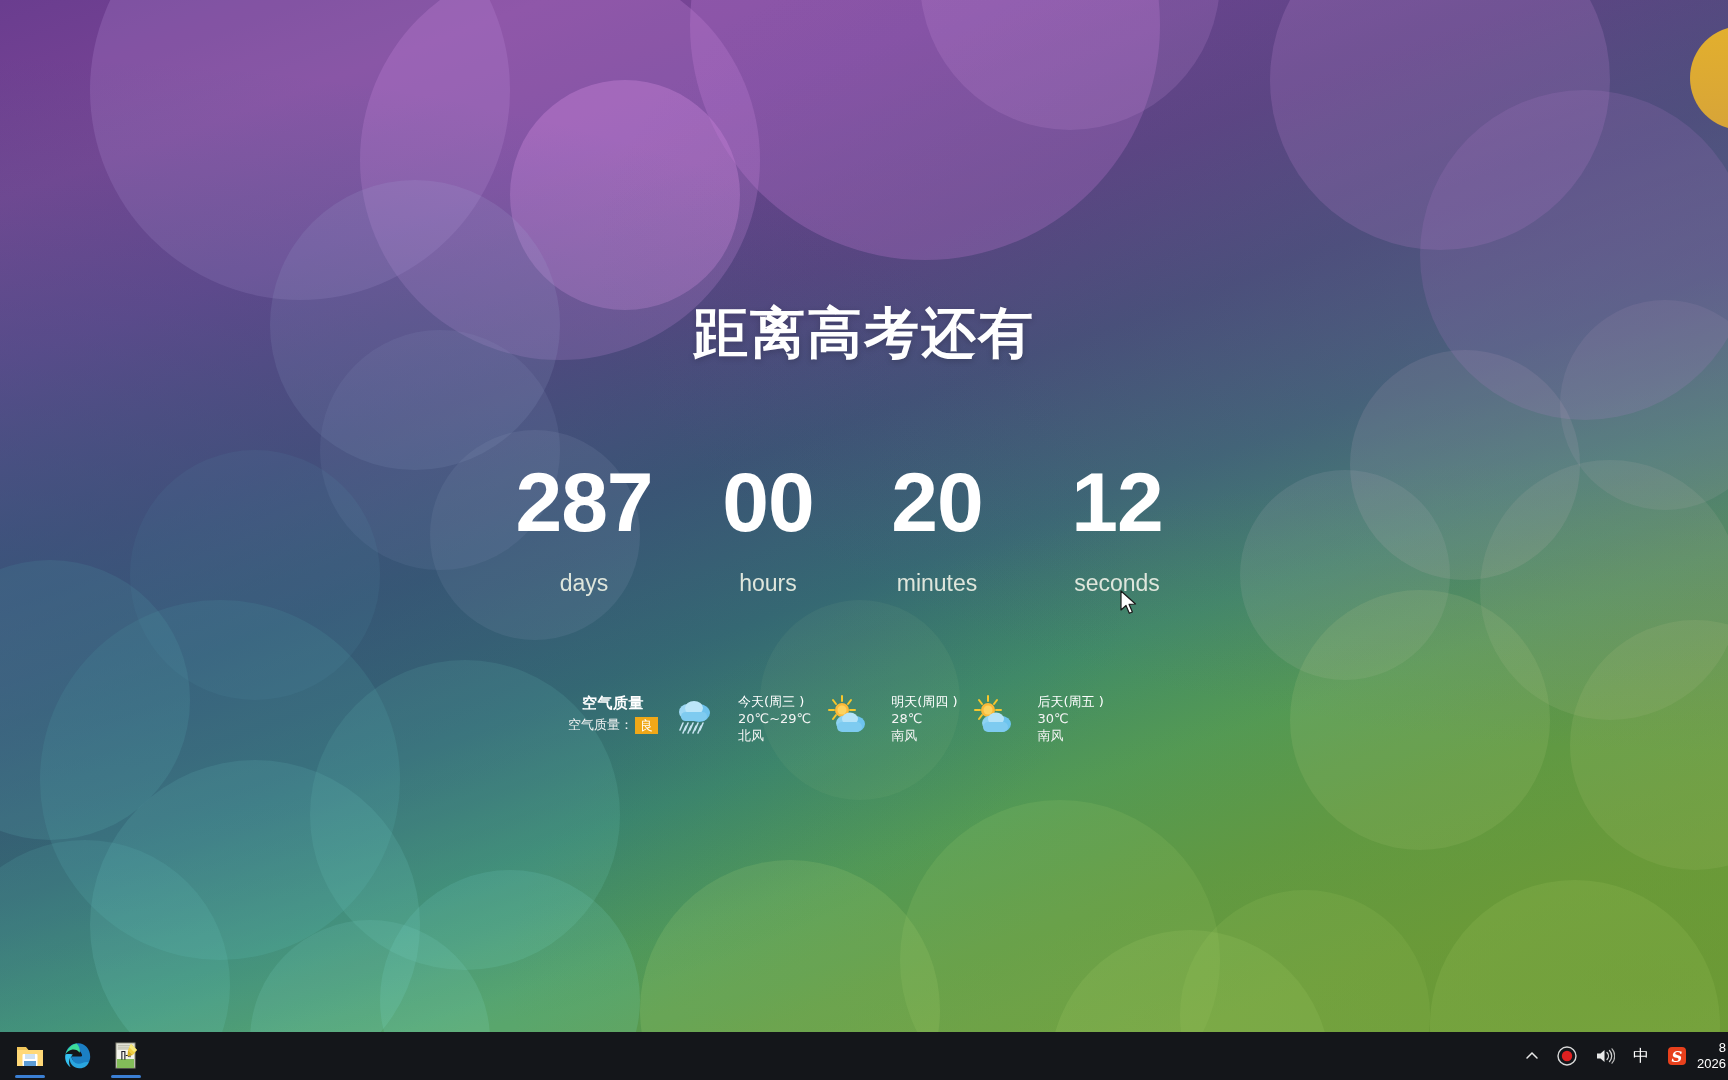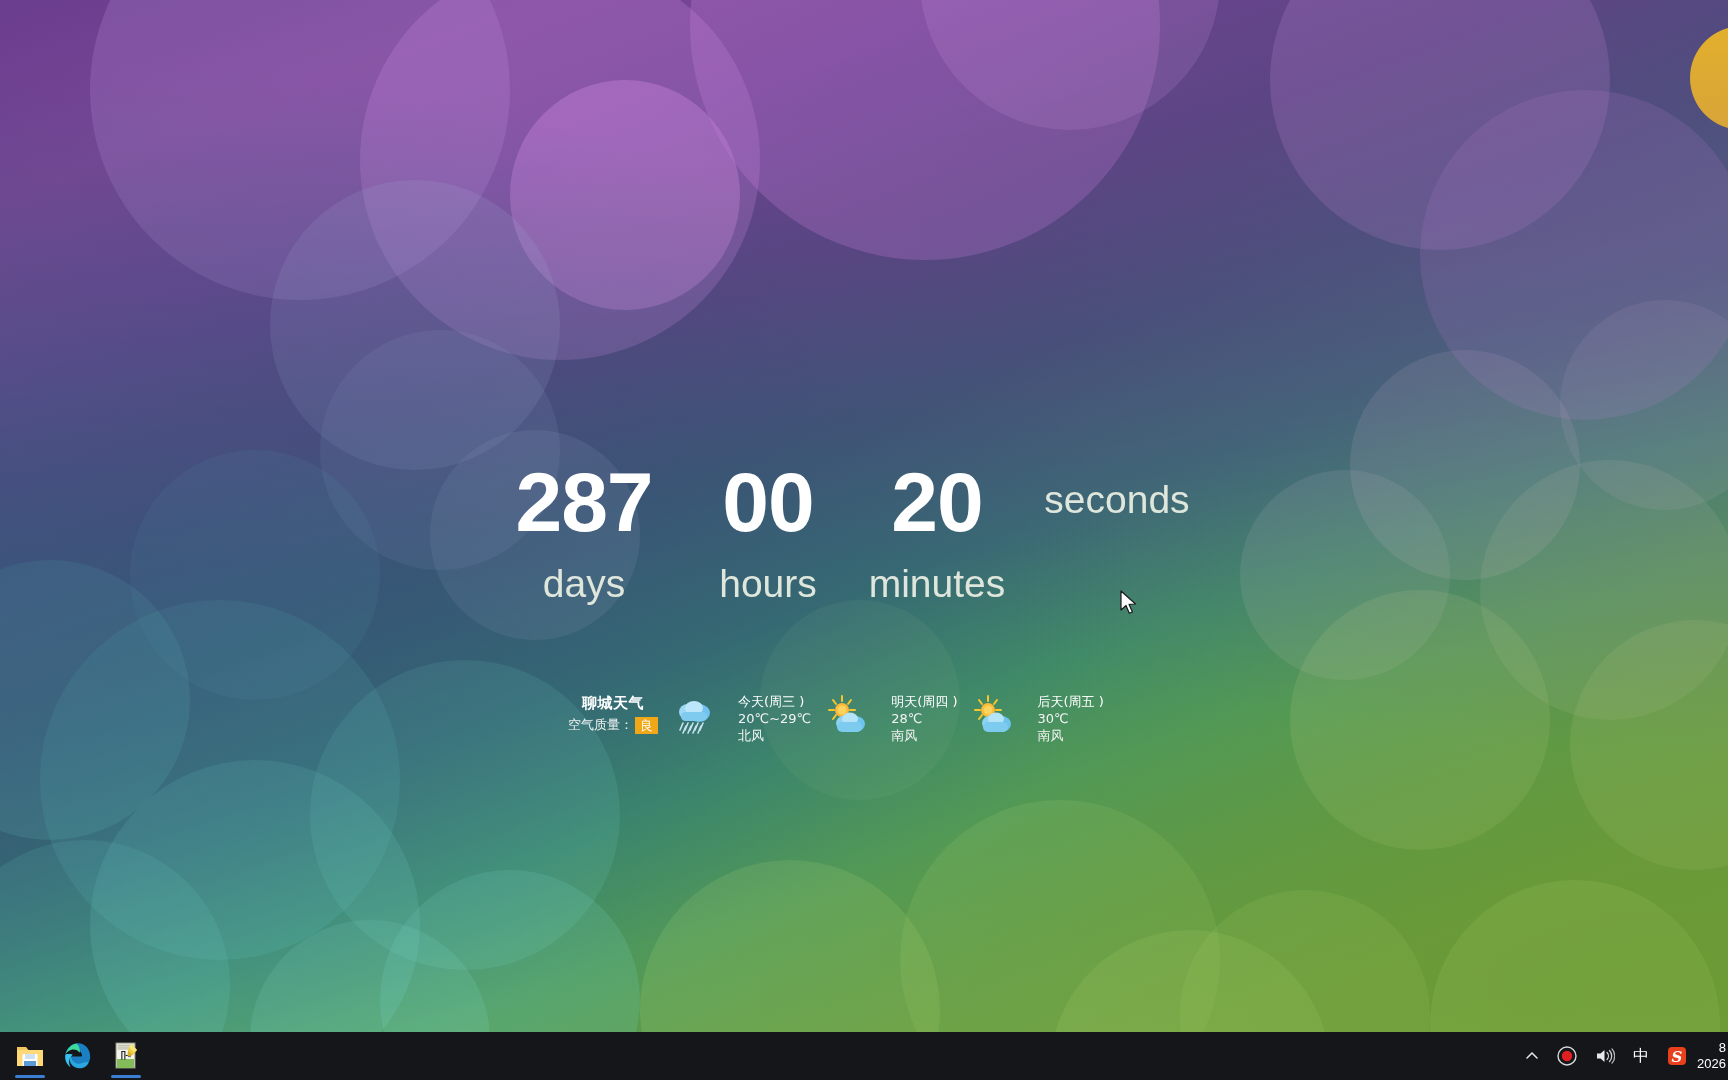--- a/index.html
+++ b/index.html
@@ -58,21 +58,21 @@
     display:flex; align-items:flex-start; justify-content:flex-start;
   }
   .cd-unit{ display:flex; flex-direction:column; align-items:center; }
   .cd-unit .num{
     font-size:84px; line-height:84px; font-weight:bold; color:#ffffff;
     font-family:"Liberation Sans","DejaVu Sans",sans-serif;
     letter-spacing:-1px;
   }
   .cd-unit .lbl{
     margin-top:22px;
-    font-size:39px; line-height:35px; color:#dfe6dc; font-weight:400;
+    font-size:23px; line-height:35px; color:#dfe6dc; font-weight:400;
     font-family:"Liberation Sans","DejaVu Sans",sans-serif;
   }
   #cd-days{ width:200px; }
   #cd-hours{ width:168px; }
   #cd-minutes{ width:170px; }
   #cd-seconds{ width:190px; }
 
   
   #weather-widget{
     position:absolute; left:568px; top:692px;
@@ -169,49 +169,51 @@
 
   <div class="bokeh" style="left:640px; top:860px;  width:300px; height:300px; background:rgba(190,230,130,.16);"></div>
   <div class="bokeh" style="left:900px; top:800px;  width:320px; height:320px; background:rgba(185,225,125,.14);"></div>
   <div class="bokeh" style="left:1050px;top:930px;  width:280px; height:280px; background:rgba(195,230,130,.16);"></div>
   <div class="bokeh" style="left:1180px;top:890px;  width:250px; height:250px; background:rgba(185,225,120,.15);"></div>
   <div class="bokeh" style="left:1430px;top:880px;  width:290px; height:290px; background:rgba(200,235,130,.17);"></div>
   <div class="bokeh" style="left:760px;  top:600px; width:200px; height:200px; background:rgba(180,220,150,.08);"></div>
 
   <div id="countdown-panel">
 
+    <div id="countdown-title">距离高考还有</div>
 
     <div id="countdown-row">
 
       <div class="cd-unit" id="cd-days">
         <div class="num">287</div>
         <div class="lbl">days</div>
       </div>
 
       <div class="cd-unit" id="cd-hours">
         <div class="num">00</div>
         <div class="lbl">hours</div>
       </div>
 
       <div class="cd-unit" id="cd-minutes">
         <div class="num">20</div>
         <div class="lbl">minutes</div>
       </div>
 
       <div class="cd-unit" id="cd-seconds">
+        <div class="num">12</div>
         <div class="lbl">seconds</div>
       </div>
 
     </div>
   </div>
 
   <div id="weather-widget">
 
     <div id="weather-city-block">
-      <div id="weather-city">聊城天气</div>
+      <div id="weather-city">空气质量</div>
       <div id="weather-aqi-row">
         <span>空气质量：</span>
         <span id="weather-aqi-badge">良</span>
       </div>
     </div>
 
     <div class="wx-day">
       <div class="wx-icon">
         <svg width="42" height="42" viewBox="0 0 42 42">
           <ellipse cx="14" cy="17" rx="9" ry="8" fill="#9ed8f5"></ellipse>

